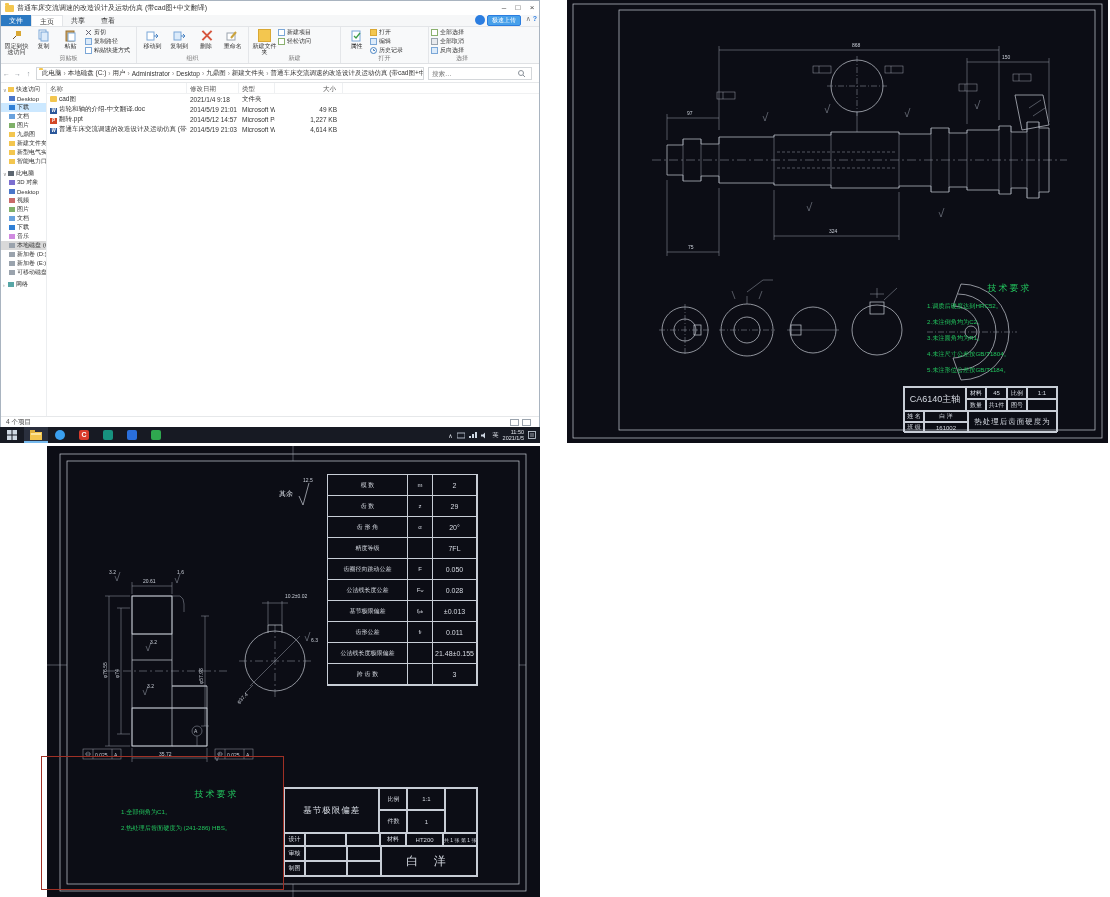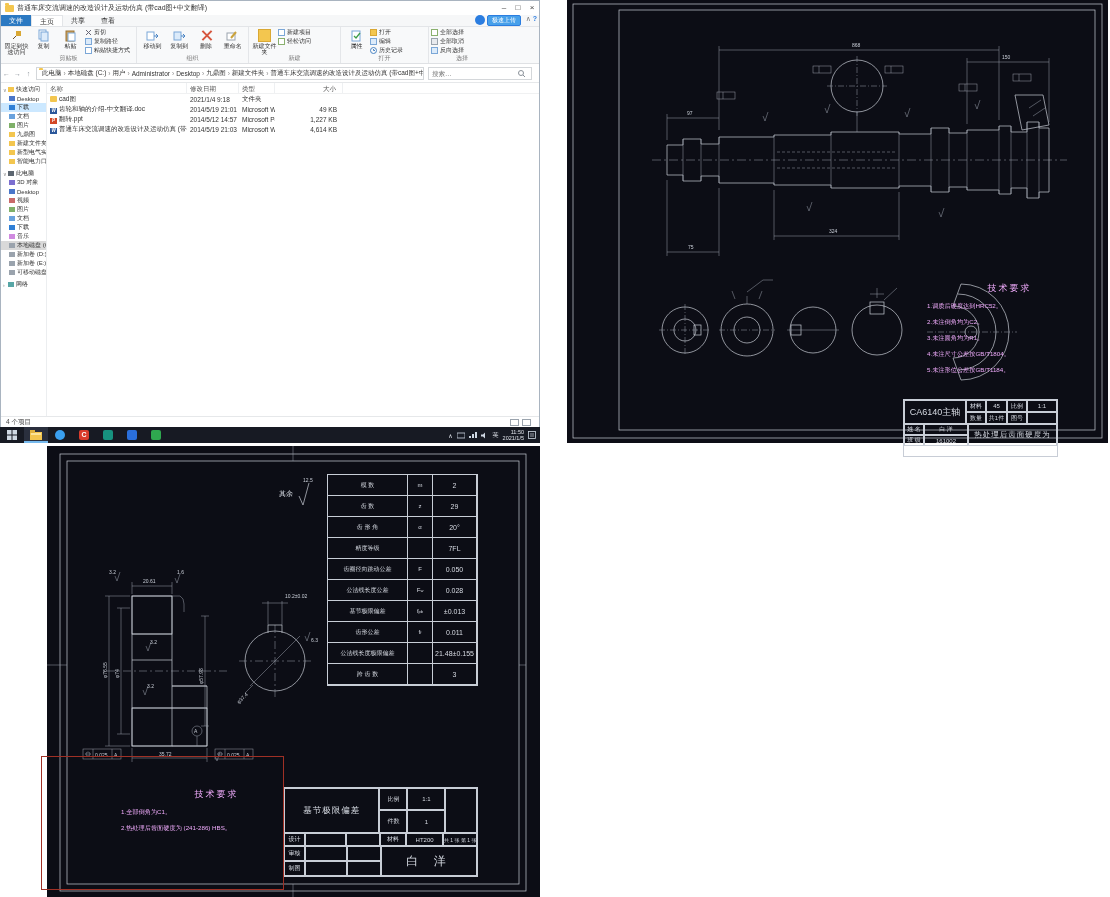--- a/index.html
+++ b/index.html
@@ -77,21 +77,21 @@
   #tray{margin-left:auto;display:flex;align-items:center;gap:4px;padding-right:4px;font-size:6px}
   #clock{text-align:right;font-size:5.5px;line-height:6px}
   
   .cad{background:#0c0d15;position:absolute;color:#cdd2da}
   #shaft-sheet{left:567px;top:0;width:541px;height:443px}
   #gear-sheet{left:47px;top:446px;width:493px;height:451px}
   .cad svg{position:absolute;left:0;top:0}
   .cadline{stroke:#c8cdd6;fill:none;stroke-width:0.7}
   .cadthin{stroke:#9aa1ad;fill:none;stroke-width:0.5}
   .dimtxt{fill:#c8cdd6;font-size:5px;font-family:"Liberation Sans",sans-serif}
-  .techblock{position:absolute;color:#f0abfc}
+  .techblock{position:absolute;color:#22c55e}
   .techblock .tt{font-size:9px;text-align:center;letter-spacing:2px;margin-bottom:3px}
   .techblock .tl{font-size:6.2px;line-height:16px;white-space:nowrap}
   .blk{position:absolute;border:1px solid #c8cdd6;display:flex;flex-direction:column;font-size:6px;color:#d6dae2}
   .cellb{border:0.5px solid #c8cdd6;display:flex;align-items:center;justify-content:center;overflow:hidden;white-space:nowrap}
   
   #gear-table{position:absolute;left:280px;top:28px;width:151px;border:1px solid #c8cdd6;display:grid;grid-template-columns:80px 25px 44px;color:#d6dae2}
   #gear-table div{height:21px;border-right:0.5px solid #c8cdd6;border-bottom:0.5px solid #c8cdd6;display:flex;align-items:center;justify-content:center;font-size:6px;white-space:nowrap}
   #gear-table div.val{font-size:7px}
   #gear-table sub{font-size:4px}
   #red-rect{left:41px;top:756px;width:243px;height:134px;border:1px solid #a03025;z-index:5}
@@ -617,21 +617,21 @@
     </g>
   </svg>
   <div class="techblock" style="left:360px;top:282px;width:165px">
     <div class="tt">技术要求</div>
     <div class="tl">1.调质后硬度达到HRC52。</div>
     <div class="tl">2.未注倒角均为C2。</div>
     <div class="tl">3.未注圆角均为R1。</div>
     <div class="tl">4.未注尺寸公差按GB/T1804。</div>
     <div class="tl">5.未注形位公差按GB/T1184。</div>
   </div>
-  <div class="blk" style="left:336px;top:399px;width:155px;height:58px">
+  <div class="blk" style="left:336px;top:386px;width:155px;height:46px">
     <div style="display:flex;height:24px">
       <div class="cellb" style="width:64px;font-size:9px">CA6140主轴</div>
       <div style="display:flex;flex-direction:column;width:91px">
         <div style="display:flex;height:12px">
           <div class="cellb" style="width:20px">材料</div>
           <div class="cellb" style="width:21px">45</div>
           <div class="cellb" style="width:20px">比例</div>
           <div class="cellb" style="width:30px">1:1</div>
         </div>
         <div style="display:flex;height:12px">

